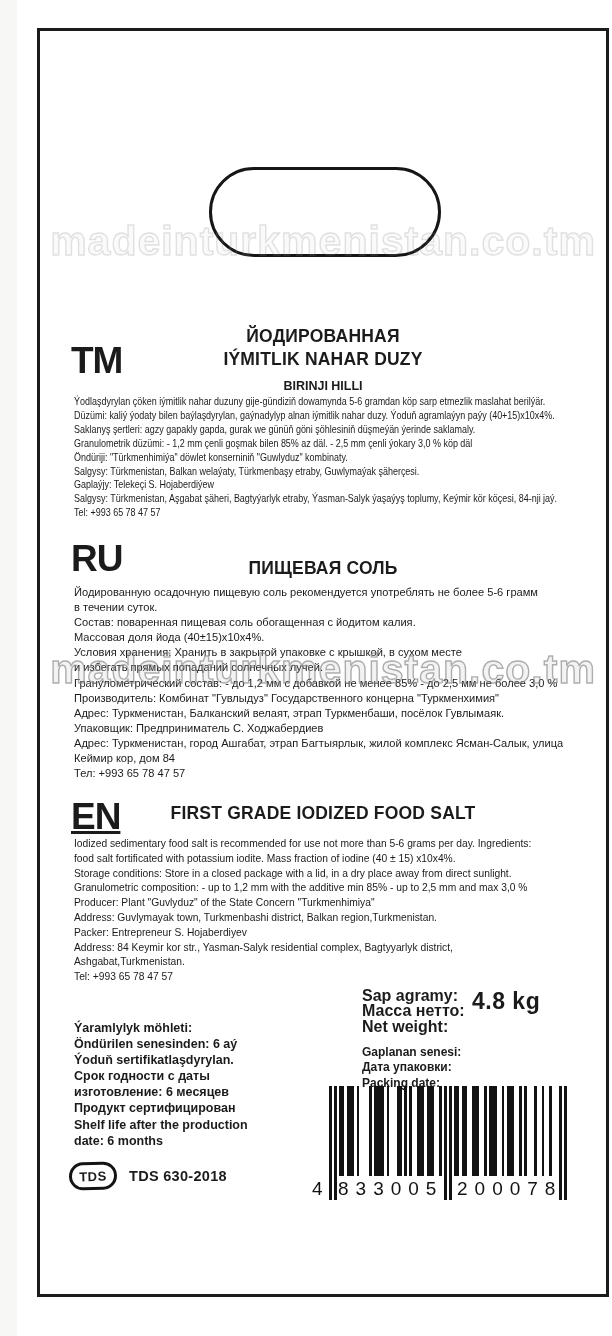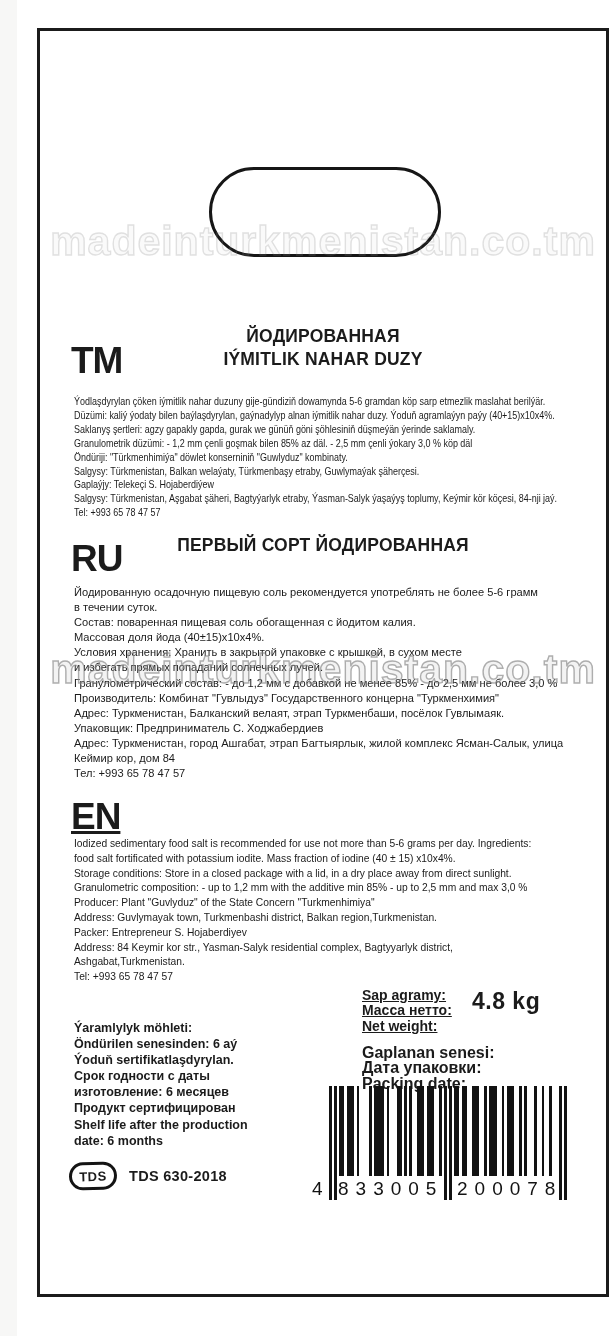--- a/index.html
+++ b/index.html
@@ -37,23 +37,23 @@
   .tm-sub{top:379px;font-size:12.5px;font-weight:bold;}
   .ru-t1{top:535px;}
   .ru-t2{top:558px;}
   .en-t1{top:803px;}
   .body-block{position:absolute;white-space:nowrap;transform-origin:0 0;}
   .body-block .tline{white-space:nowrap;}
   .tm-body{left:57px;top:395px;font-size:11.5px;line-height:13.9px;width:640px;transform:scaleX(0.78);font-weight:500;}
   .ru-body{left:57px;top:585px;font-size:11.8px;line-height:15.1px;width:528px;transform:scaleX(0.94);}
   .en-body{left:57px;top:836px;font-size:11.8px;line-height:14.8px;width:575px;transform:scaleX(0.87);}
   .bold-lines{position:absolute;font-weight:bold;}
-  .weight-labels{left:345px;top:988px;font-size:14px;line-height:15.4px;text-decoration:underline;}
+  .weight-labels{left:345px;top:988px;font-size:16px;line-height:15.4px;}
   .weight-value{position:absolute;left:455px;top:988px;font-size:23px;font-weight:bold;letter-spacing:0.5px;}
-  .date-labels{left:345px;top:1045px;font-size:16px;line-height:15.4px;}
+  .date-labels{left:345px;top:1045px;font-size:12px;line-height:15.4px;}
   .shelf-block{left:57px;top:1020px;font-size:12.5px;line-height:16.1px;}
   .tds-row{position:absolute;left:52px;top:1162px;display:flex;align-items:center;gap:12px;}
   .tds-oval{
     width:42px;height:22px;border:3px solid #141414;border-radius:14px;
     display:flex;align-items:center;justify-content:center;
     font-size:13px;font-weight:bold;letter-spacing:0.5px;transform:rotate(-2deg);
   }
   .tds-text{font-size:14.5px;font-weight:bold;letter-spacing:0.3px;text-align:right;}
   .barcode{position:absolute;left:312px;top:1086px;width:238px;height:128px;}
   .bars{display:grid;grid-template-columns:repeat(95,1fr);width:238px;align-items:start;}
@@ -71,51 +71,53 @@
 <div class="page">
   <div class="frame"></div>
   <div class="handle"></div>
 
   <div class="watermark wm-top">madeinturkmenistan.co.tm</div>
   <div class="watermark wm-mid">madeinturkmenistan.co.tm</div>
 
   <div class="lang-code code-tm">TM</div>
   <div class="center title tm-t1">ЙОДИРОВАННАЯ</div>
   <div class="center title tm-t2">IÝMITLIK NAHAR DUZY</div>
+  <div class="center tm-sub">BIRINJI HILLI</div>
   <div class="body-block tm-body">
       <div class="tline">Ýodlaşdyrylan çöken iýmitlik nahar duzuny gije-gündiziň dowamynda 5-6 gramdan köp sarp etmezlik maslahat berilýär.</div>
       <div class="tline">Düzümi: kaliý ýodaty bilen baýlaşdyrylan, gaýnadylyp alnan iýmitlik nahar duzy. Ýoduň agramlaýyn paýy (40+15)x10x4%.</div>
       <div class="tline">Saklanyş şertleri: agzy gapakly gapda, gurak we günüň göni şöhlesiniň düşmeýän ýerinde saklamaly.</div>
       <div class="tline">Granulometrik düzümi: - 1,2 mm çenli goşmak bilen 85% az däl. - 2,5 mm çenli ýokary 3,0 % köp däl</div>
       <div class="tline">Öndüriji: "Türkmenhimiýa" döwlet konserniniň "Guwlyduz" kombinaty.</div>
       <div class="tline">Salgysy: Türkmenistan, Balkan welaýaty, Türkmenbaşy etraby, Guwlymaýak şäherçesi.</div>
       <div class="tline">Gaplaýjy: Telekeçi S. Hojaberdiýew</div>
       <div class="tline">Salgysy: Türkmenistan, Aşgabat şäheri, Bagtyýarlyk etraby, Ýasman-Salyk ýaşaýyş toplumy, Keýmir kör köçesi, 84-nji jaý.</div>
       <div class="tline">Tel: +993 65 78 47 57</div>
     </div>
 
   <div class="lang-code code-ru">RU</div>
-  <div class="center title ru-t1">ПЕРВЫЙ СОРТ ЙОДИРОВАННАЯ</div>
+  <div class="center title ru-t2">ПИЩЕВАЯ СОЛЬ</div>
   <div class="body-block ru-body">
       <div class="tline">Йодированную осадочную пищевую соль рекомендуется употреблять не более 5-6 грамм</div>
       <div class="tline">в течении суток.</div>
       <div class="tline">Состав: поваренная пищевая соль обогащенная с йодитом калия.</div>
       <div class="tline">Массовая доля йода (40±15)x10x4%.</div>
       <div class="tline">Условия хранения: Хранить в закрытой упаковке с крышкой, в сухом месте</div>
       <div class="tline">и избегать прямых попаданий солнечных лучей.</div>
       <div class="tline">Гранулометрический состав: - до 1,2 мм с добавкой не менее 85% - до 2,5 мм не более 3,0 %</div>
       <div class="tline">Производитель: Комбинат "Гувлыдуз" Государственного концерна "Туркменхимия"</div>
       <div class="tline">Адрес: Туркменистан, Балканский велаят, этрап Туркменбаши, посёлок Гувлымаяк.</div>
       <div class="tline">Упаковщик: Предприниматель С. Ходжабердиев</div>
       <div class="tline">Адрес: Туркменистан, город Ашгабат, этрап Багтыярлык, жилой комплекс Ясман-Салык, улица</div>
       <div class="tline">Кеймир кор, дом 84</div>
       <div class="tline">Тел: +993 65 78 47 57</div>
     </div>
 
   <div class="lang-code code-en">EN</div>
+  <div class="center title en-t1">FIRST GRADE IODIZED FOOD SALT</div>
   <div class="body-block en-body">
       <div class="tline">Iodized sedimentary food salt is recommended for use not more than 5-6 grams per day. Ingredients:</div>
       <div class="tline">food salt fortificated with potassium iodite. Mass fraction of iodine (40 ± 15) x10x4%.</div>
       <div class="tline">Storage conditions: Store in a closed package with a lid, in a dry place away from direct sunlight.</div>
       <div class="tline">Granulometric composition: - up to 1,2 mm with the additive min 85% - up to 2,5 mm and max 3,0 %</div>
       <div class="tline">Producer: Plant "Guvlyduz" of the State Concern "Turkmenhimiya"</div>
       <div class="tline">Address: Guvlymayak town, Turkmenbashi district, Balkan region,Turkmenistan.</div>
       <div class="tline">Packer: Entrepreneur S. Hojaberdiyev</div>
       <div class="tline">Address: 84 Keymir kor str., Yasman-Salyk residential complex, Bagtyyarlyk district,</div>
       <div class="tline">Ashgabat,Turkmenistan.</div>

